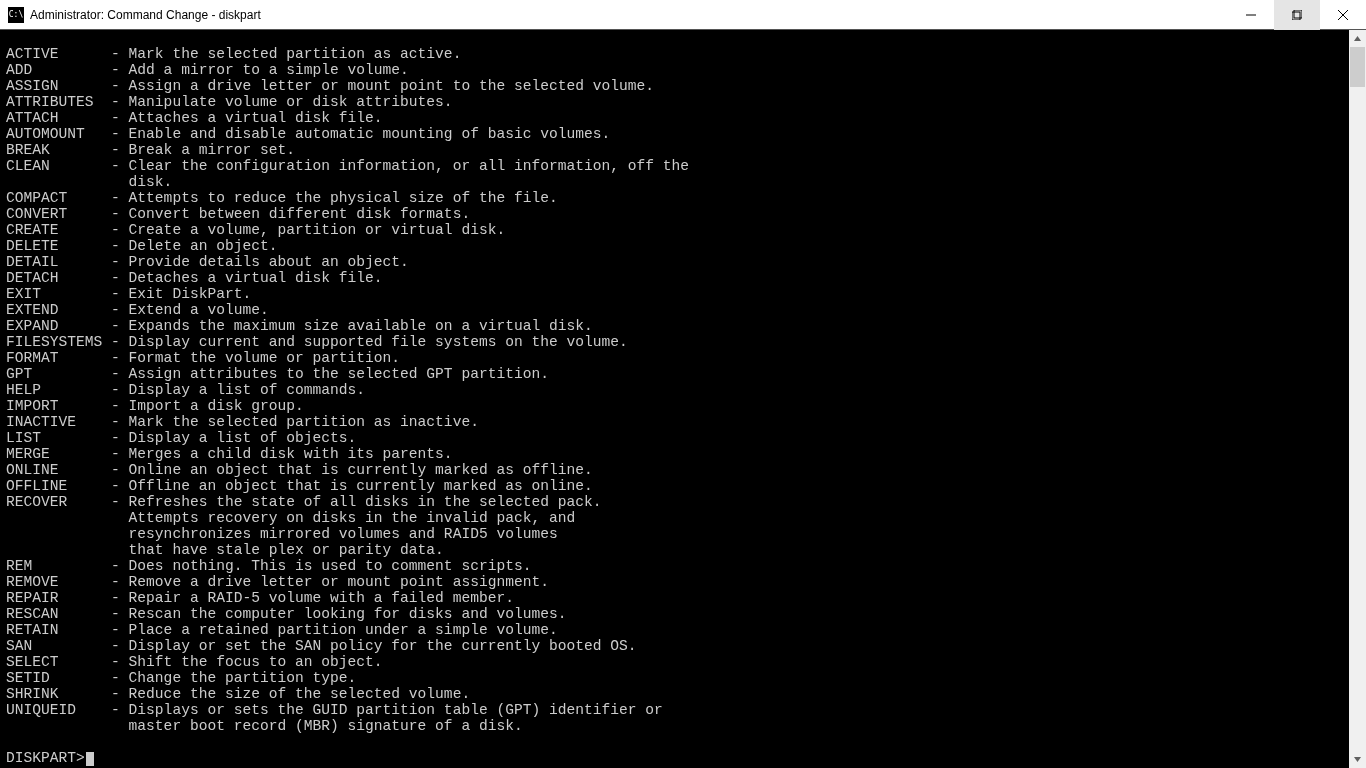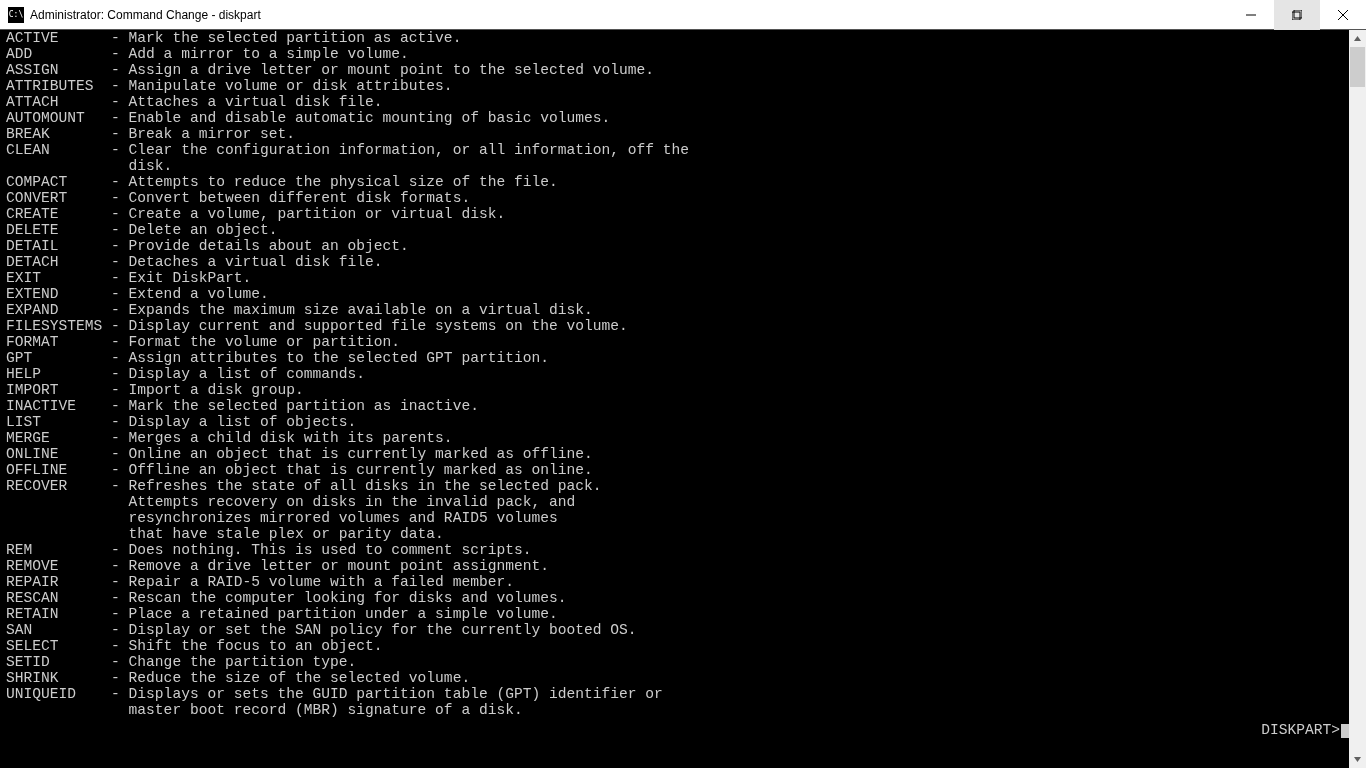--- a/index.html
+++ b/index.html
@@ -7,32 +7,32 @@
   .window { width: 1366px; height: 768px; display: flex; flex-direction: column; background: #fff; }
   .titlebar { height: 30px; background: #fff; display: flex; align-items: center; border-bottom: 1px solid #555; }
   .titlebar .appicon { width: 16px; height: 16px; margin: 0 6px 0 8px; background: #000; display:inline-flex; align-items:center; justify-content:center; }
   .titlebar .appicon span { color:#fff; font-size:8px; font-family: Consolas, monospace; line-height:1; }
   .titlebar .title { font-size: 12px; color: #000; flex: 0 0 auto; }
   .titlebar .spacer { flex: 1 1 auto; }
   .winbtn { width: 46px; height: 30px; display: flex; align-items: center; justify-content: center; color: #000; background: transparent; }
   .winbtn.maximize { background: #e5e5e5; }
   .winbtn svg { display:block; }
   .client { flex: 1 1 auto; display: flex; background: #000; position: relative; }
-  .terminal { flex: 1 1 auto; color: #ccc; font-family: Consolas, "Courier New", monospace; font-size: 14.6px; line-height: 16px; white-space: pre; padding: 0 0 0 6px; overflow: hidden; letter-spacing: 0px; }
+  .terminal { flex: 1 1 auto; color: #ccc; font-family: Consolas, "Courier New", monospace; font-size: 14.6px; line-height: 16px; white-space: pre; padding: 16px 0 0 6px; overflow: hidden; letter-spacing: 0px; }
   .scrollbar { width: 17px; background: #f0f0f0; position: relative; display:flex; flex-direction:column; }
   .sb-arrow { height: 17px; width:17px; display:flex; align-items:center; justify-content:center; background:#f0f0f0; }
   .sb-arrow svg { display:block; }
   .sb-track { flex:1 1 auto; position:relative; background:#f0f0f0; }
   .sb-thumb { position:absolute; left:1px; right:1px; top:0; height:40px; background:#cdcdcd; }
   .row { display:block; }
   .cmd { display:inline-block; width: 12ch; }
   .sep { display:inline; }
   .desc { display:inline; }
   .cont { display:block; padding-left: 14ch; }
-  .prompt { display:block; margin-top: 4px; text-align: right; }
+  .prompt { display:block; margin-top: 16px; }
   .prompt .p { display:inline; }
   .cursor { display:inline-block; width: 8px; height: 14px; background: #ccc; vertical-align: text-bottom; margin-left:1px; animation: blink 1s step-end infinite; }
   @keyframes blink { 50% { opacity: 0; } }
 </style>
 </head>
 <body>
 
 <div class="window">
 
   <div class="titlebar">

